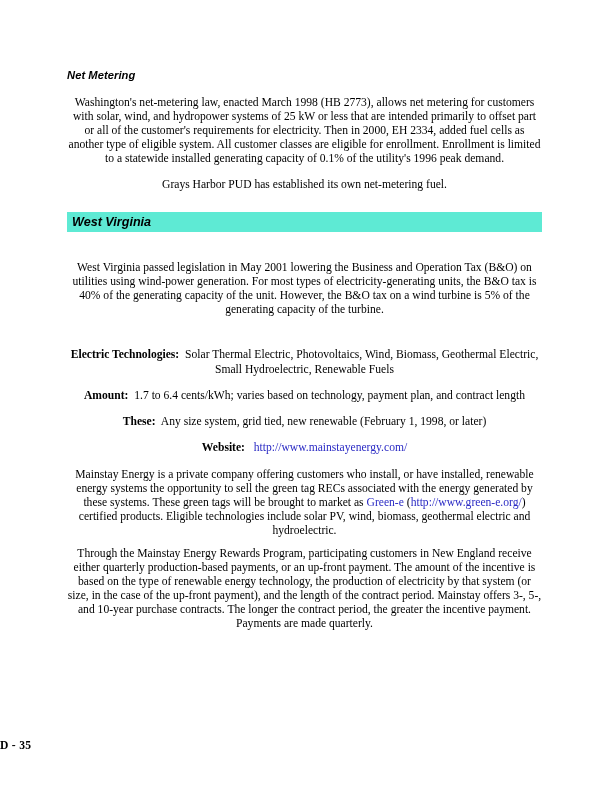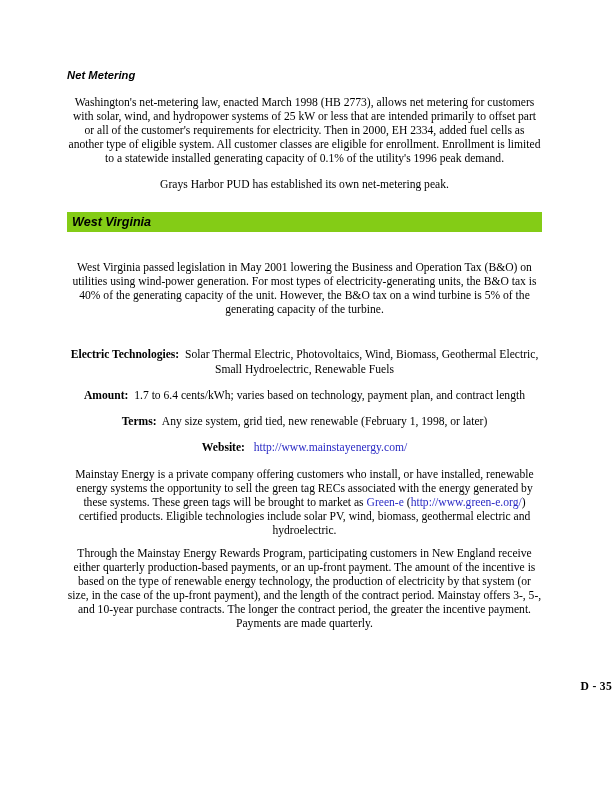--- a/index.html
+++ b/index.html
@@ -38,21 +38,21 @@
     font-weight: bold;
     font-style: italic;
     font-size: 11.2px;
     line-height: 14px;
     letter-spacing: 0.05px;
     color: #000;
     margin: 0;
   }
 
   .h-state-band {
-    background: #84cc16;
+    background: #5eead4;
     width: 475px;
     height: 20px;
     display: flex;
     align-items: center;
     padding: 0 0 0 5px;
     box-sizing: border-box;
     margin: 0;
   }
   .h-state {
     font-family: "Liberation Sans", "DejaVu Sans", sans-serif;
@@ -86,23 +86,23 @@
   .sp-13 { height: 13px; }
   .sp-14 { height: 14px; }
   .sp-16 { height: 16px; }
   .sp-17 { height: 17px; }
   .sp-20 { height: 20px; }
 
   
   .footer {
     position: absolute;
     left: 0;
-    top: 680px;
+    top: 739px;
     width: 612px;
-    text-align: right;
+    text-align: left;
     font-family: "Liberation Serif", "DejaVu Serif", serif;
     font-weight: bold;
     font-size: 11.6px;
     letter-spacing: 0.3px;
     color: #000;
   }
 </style>
 </head>
 <body>
 
@@ -111,21 +111,21 @@
   <div class="content">
 
     <div class="h-sub">Net Metering</div>
 
     <div class="sp-14"></div>
 
     <p class="body">Washington's net-metering law, enacted March 1998 (HB 2773), allows net metering for customers with solar, wind, and hydropower systems of 25 kW or less that are intended primarily to offset part or all of the customer's requirements for electricity. Then in 2000, EH 2334, added fuel cells as another type of eligible system. All customer classes are eligible for enrollment. Enrollment is limited to a statewide installed generating capacity of 0.1% of the utility's 1996 peak demand.</p>
 
     <div class="sp-12"></div>
 
-    <p class="body">Grays Harbor PUD has established its own net-metering peak.</p>
+    <p class="body">Grays Harbor PUD has established its own net-metering fuel.</p>
 
     <div class="sp-20"></div>
 
     <div class="h-state-band">
       <span class="h-state">West Virginia</span>
     </div>
 
     <div class="sp-16"></div>
 
 
@@ -144,21 +144,21 @@
 
     <div class="sp-12"></div>
 
     <p class="body">
       <span class="lbl">Amount:</span><span>&nbsp; </span><span>1.7 to 6.4 cents/kWh; varies based on technology, payment plan, and contract length</span>
     </p>
 
     <div class="sp-12"></div>
 
     <p class="body">
-      <span class="lbl">Terms:</span><span>&nbsp; </span><span>Any size system, grid tied, new renewable (February 1, 1998, or later)</span>
+      <span class="lbl">These:</span><span>&nbsp; </span><span>Any size system, grid tied, new renewable (February 1, 1998, or later)</span>
     </p>
 
     <div class="sp-12"></div>
 
     <p class="body">
       <span class="lbl">Website:</span><span>&nbsp; &nbsp;</span><a class="link" href="#">http://www.mainstayenergy.com/</a>
     </p>
 
     <div class="sp-13"></div>
 

